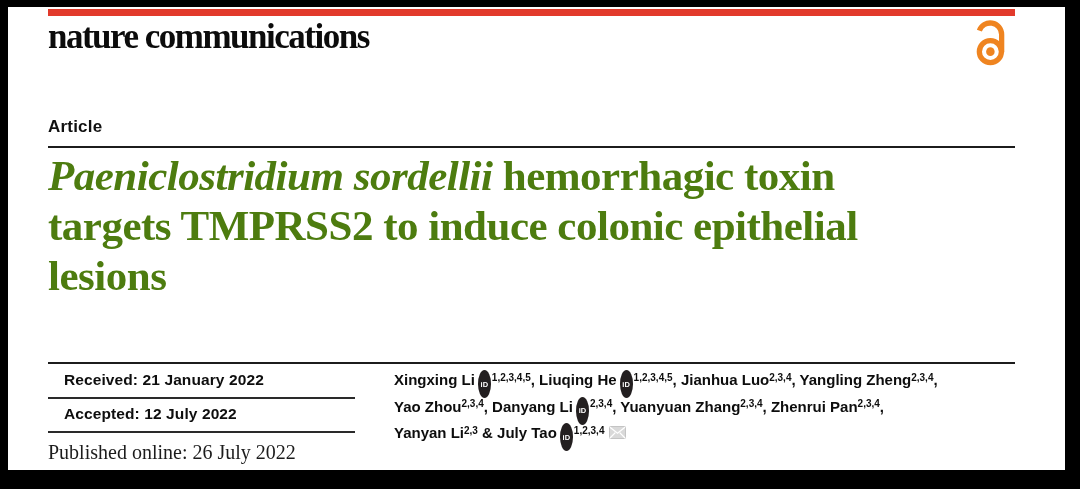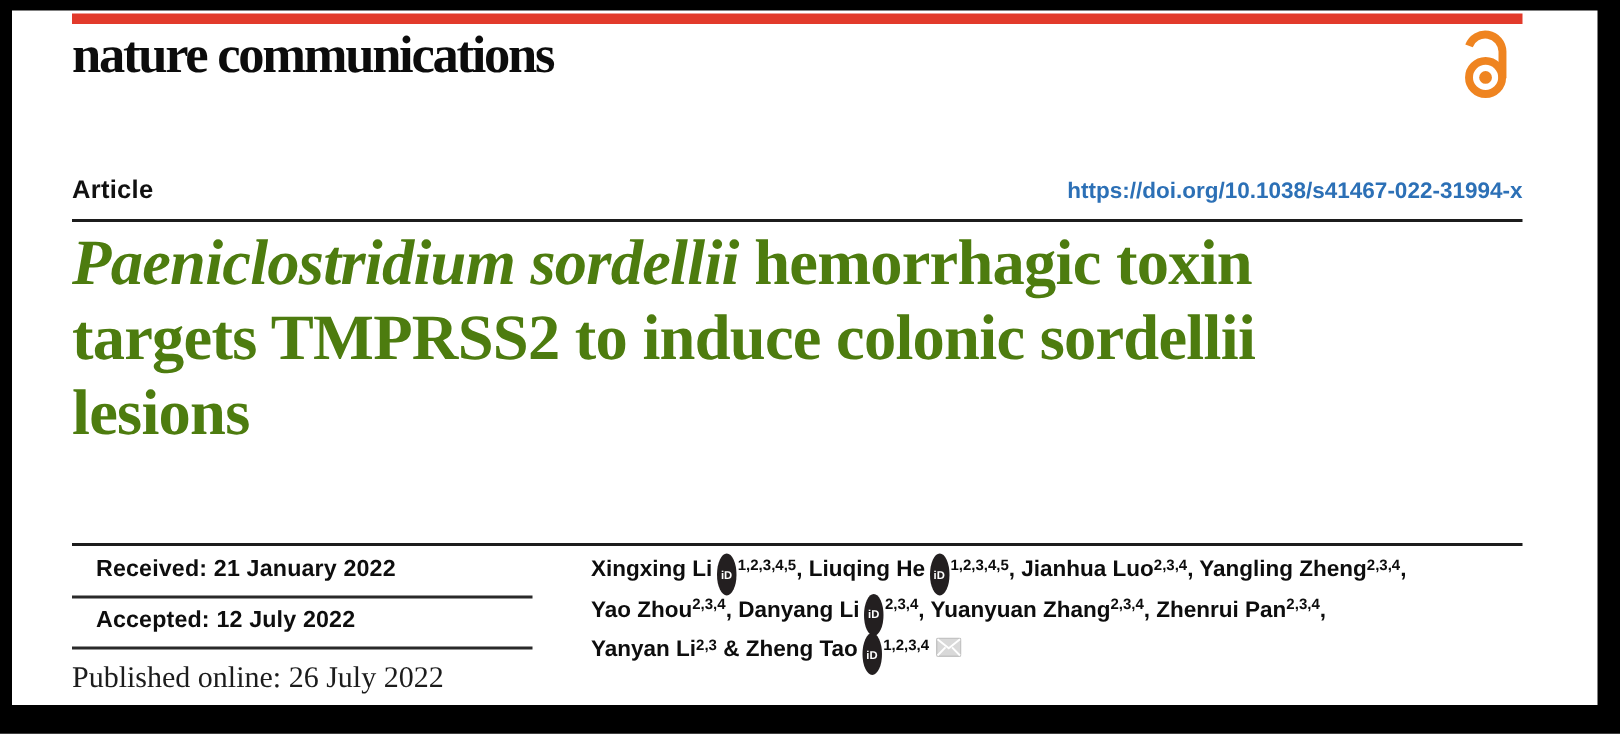--- a/index.html
+++ b/index.html
@@ -122,27 +122,26 @@
   <span class="abs oa-icon">
     <svg width="42" height="46" viewBox="0 0 34 40" fill="none">
       <path d="M28 28 L28 12.5 A10 10 0 0 0 8.6 9.2" stroke="#ef8420" stroke-width="4.6" fill="none"></path>
       <circle cx="18.2" cy="27.5" r="9.6" stroke="#ef8420" stroke-width="4.6" fill="none"></circle>
       <circle cx="18.2" cy="27.5" r="3.7" fill="#ef8420"></circle>
     </svg>
   </span>
 
   <div class="abs article-label">Article</div>
 
-  <a class="abs doi-link" href="#">https://doi.org/10.1038/s41467-022-31994-x</a>
 
   <div class="abs rule rule-top"></div>
 
   <h1 class="abs title">
       <span class="t-line"><em>Paeniclostridium sordellii</em><span> hemorrhagic toxin</span></span>
-      <span class="t-line">targets TMPRSS2 to induce colonic sordellii</span>
+      <span class="t-line">targets TMPRSS2 to induce colonic epithelial</span>
       <span class="t-line">lesions</span>
     </h1>
 
   <div class="abs rule rule-mid"></div>
 
   <div class="abs hist-row hist-received"><span>Received:</span> <span>21 January 2022</span></div>
 
   <div class="abs hist-rule hist-rule-1"></div>
 
   <div class="abs hist-row hist-accepted"><span>Accepted:</span> <span>12 July 2022</span></div>
@@ -153,21 +152,21 @@
 
   <div class="abs authors">
     <div class="au-line"><span class="au"><span>Xingxing Li</span><span class="orcid-icon">
             <span class="orcid-id">iD</span>
           </span><sup class="au-sup">1,2,3,4,5</sup><span>, </span></span><span class="au"><span>Liuqing He</span><span class="orcid-icon">
             <span class="orcid-id">iD</span>
           </span><sup class="au-sup">1,2,3,4,5</sup><span>, </span></span><span class="au"><span>Jianhua Luo</span><sup class="au-sup">2,3,4</sup><span>, </span></span><span class="au"><span>Yangling Zheng</span><sup class="au-sup">2,3,4</sup><span>,</span></span></div>
     <div class="au-line"><span class="au"><span>Yao Zhou</span><sup class="au-sup">2,3,4</sup><span>, </span></span><span class="au"><span>Danyang Li</span><span class="orcid-icon">
             <span class="orcid-id">iD</span>
           </span><sup class="au-sup">2,3,4</sup><span>, </span></span><span class="au"><span>Yuanyuan Zhang</span><sup class="au-sup">2,3,4</sup><span>, </span></span><span class="au"><span>Zhenrui Pan</span><sup class="au-sup">2,3,4</sup><span>,</span></span></div>
-    <div class="au-line"><span class="au"><span>Yanyan Li</span><sup class="au-sup">2,3</sup><span> &amp; </span></span><span class="au"><span>Zheng Tao</span><span class="orcid-icon">
+    <div class="au-line"><span class="au"><span>Yanyan Li</span><sup class="au-sup">2,3</sup><span> &amp; </span></span><span class="au"><span>July Tao</span><span class="orcid-icon">
             <span class="orcid-id">iD</span>
           </span><sup class="au-sup">1,2,3,4</sup></span><span class="mail-icon"><svg width="17" height="13" viewBox="0 0 17 13">
             <rect x="0.5" y="0.5" width="16" height="12" rx="1" fill="#d9d9d9" stroke="#c4c4c4"></rect>
             <path d="M1 1.2 L8.5 7.2 L16 1.2" stroke="#ffffff" stroke-width="1.3" fill="none"></path>
             <path d="M1 12 L6.3 6.6 M16 12 L10.7 6.6" stroke="#ffffff" stroke-width="1.3" fill="none"></path>
           </svg></span></div>
   </div>
 
 </div>
 

